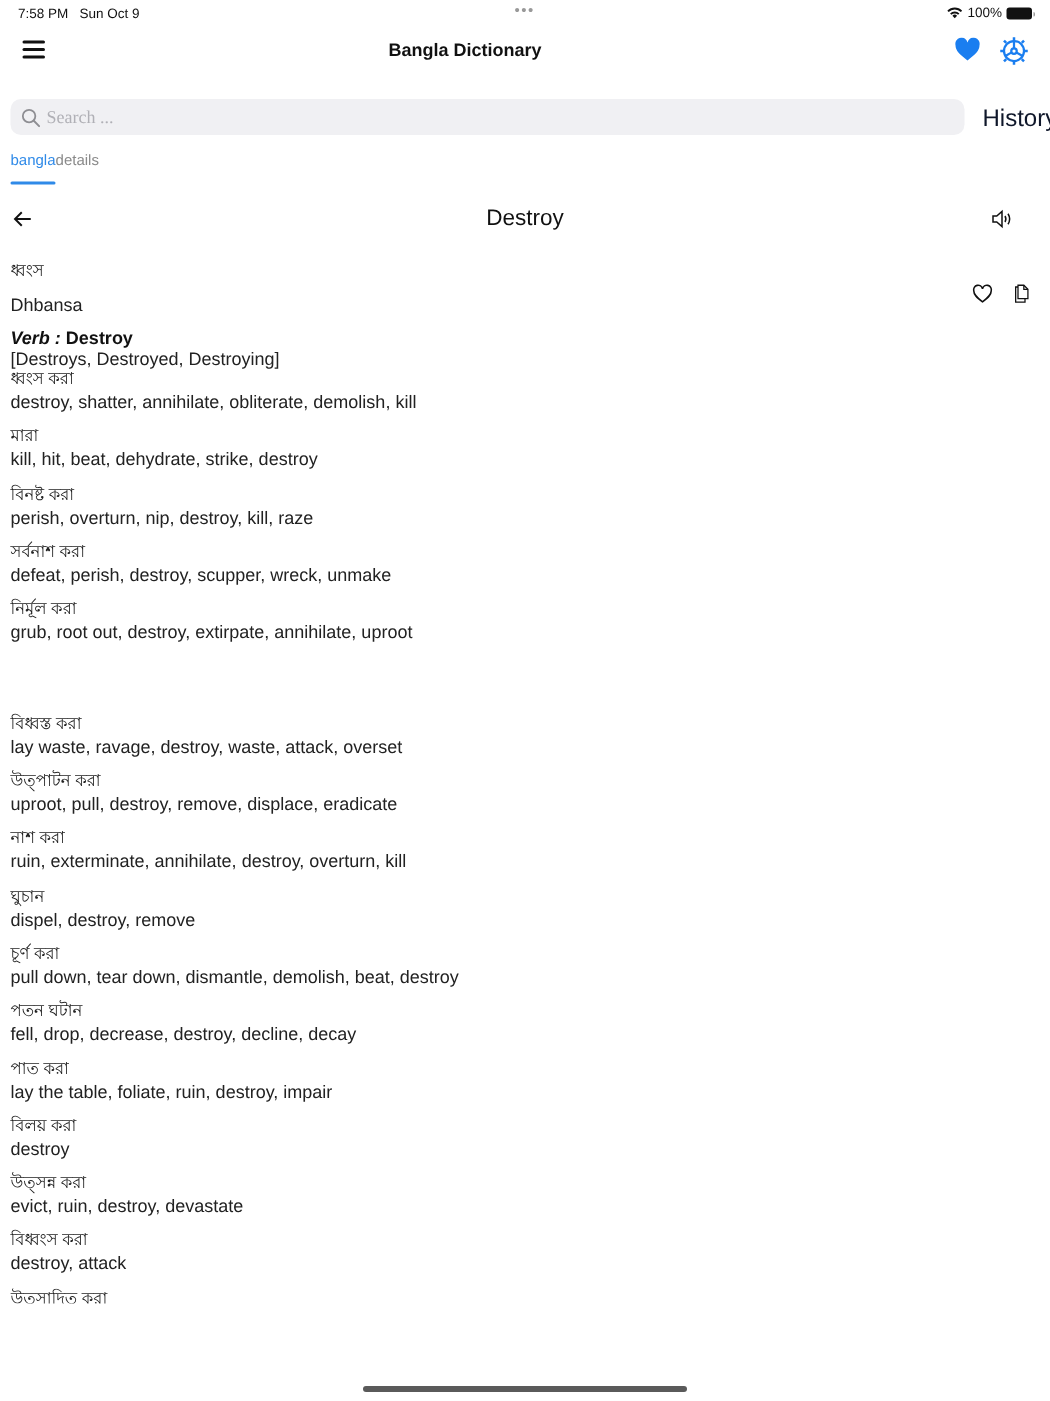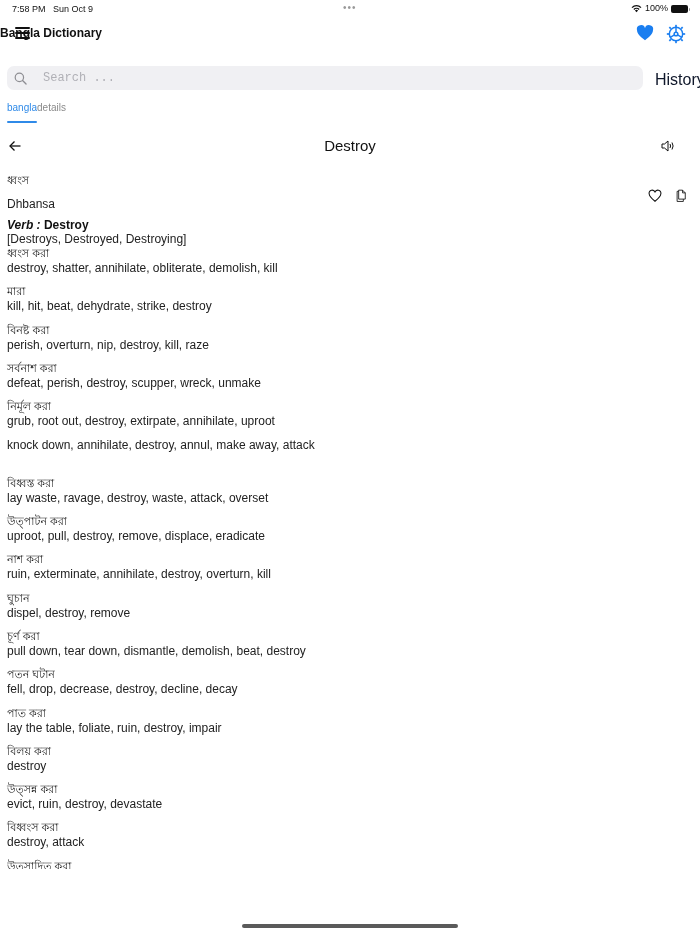--- a/index.html
+++ b/index.html
@@ -20,36 +20,36 @@
       width: 17px; height: 8px; border-radius: 2px; background: #111; position: relative;
     }
     .battery::after {
       content: ""; position: absolute; right: -2px; top: 2.5px; width: 1.5px; height: 3px; background: #999; border-radius: 0 1px 1px 0;
     }
 
     .nav-bar { position: absolute; top: 20px; left: 0; width: 700px; height: 28px; }
     .menu-btn { position: absolute; left: 15px; top: 7px; width: 15px; height: 12px; cursor: pointer; }
     .menu-btn span { display: block; height: 1.6px; background: #111; margin-bottom: 3.6px; border-radius: 1px; }
     .nav-title {
-      position: absolute; left: 0; width: 620px; top: 6px; 
+      position: absolute; left: 0; width: 620px; top: 6px; text-align: center;
       font-size: 12px; font-weight: bold; color: #111;
     }
     .fav-btn { position: absolute; left: 636px; top: 5px; width: 18px; height: 18px; cursor: pointer; }
     .settings-btn { position: absolute; left: 666px; top: 4px; width: 20px; height: 20px; cursor: pointer; }
 
     .search-wrap {
       position: absolute; left: 7px; top: 66px; width: 636px; height: 24px;
       background: #f0f0f3; border-radius: 7px;
       display: flex; align-items: center;
     }
     .search-icon { margin-left: 7px; width: 13px; height: 13px; }
     .search-input {
       border: none; outline: none; background: transparent;
-      font-family: Liberation Mono, monospace; font-size: 12px;
-      color: #737373; margin-left: 16px; width: 590px;
+      font-family: Liberation Serif, serif; font-size: 12px;
+      color: #737373; margin-left: 4px; width: 590px;
     }
     .search-input::placeholder { color: #b0b0b6; }
     .history-btn {
       position: absolute; left: 655px; top: 71px; font-size: 16px; color: #0f172a; cursor: pointer;
     }
 
     .tabs { position: absolute; left: 7px; top: 102px; height: 22px; display: flex; }
     .tab { font-size: 10px; color: #8a8a8a; cursor: pointer; position: relative; height: 20px; }
     .tab.active { color: #2f8ae8; }
     .tab.active::after {
@@ -210,21 +210,20 @@
       </div>
     <div class="meaning">
         <div class="bn">সর্বনাশ করা</div>
         <div class="en">defeat, perish, destroy, scupper, wreck, unmake</div>
       </div>
     <div class="meaning">
         <div class="bn">নির্মূল করা</div>
         <div class="en">grub, root out, destroy, extirpate, annihilate, uproot</div>
       </div>
     <div class="meaning">
-        <div class="en">knock down, annihilate, destroy, annul, make away, attack</div>
       </div>
     <div class="meaning">
         <div class="bn">বিধ্বস্ত করা</div>
         <div class="en">lay waste, ravage, destroy, waste, attack, overset</div>
       </div>
     <div class="meaning">
         <div class="bn">উত্পাটন করা</div>
         <div class="en">uproot, pull, destroy, remove, displace, eradicate</div>
       </div>
     <div class="meaning">

